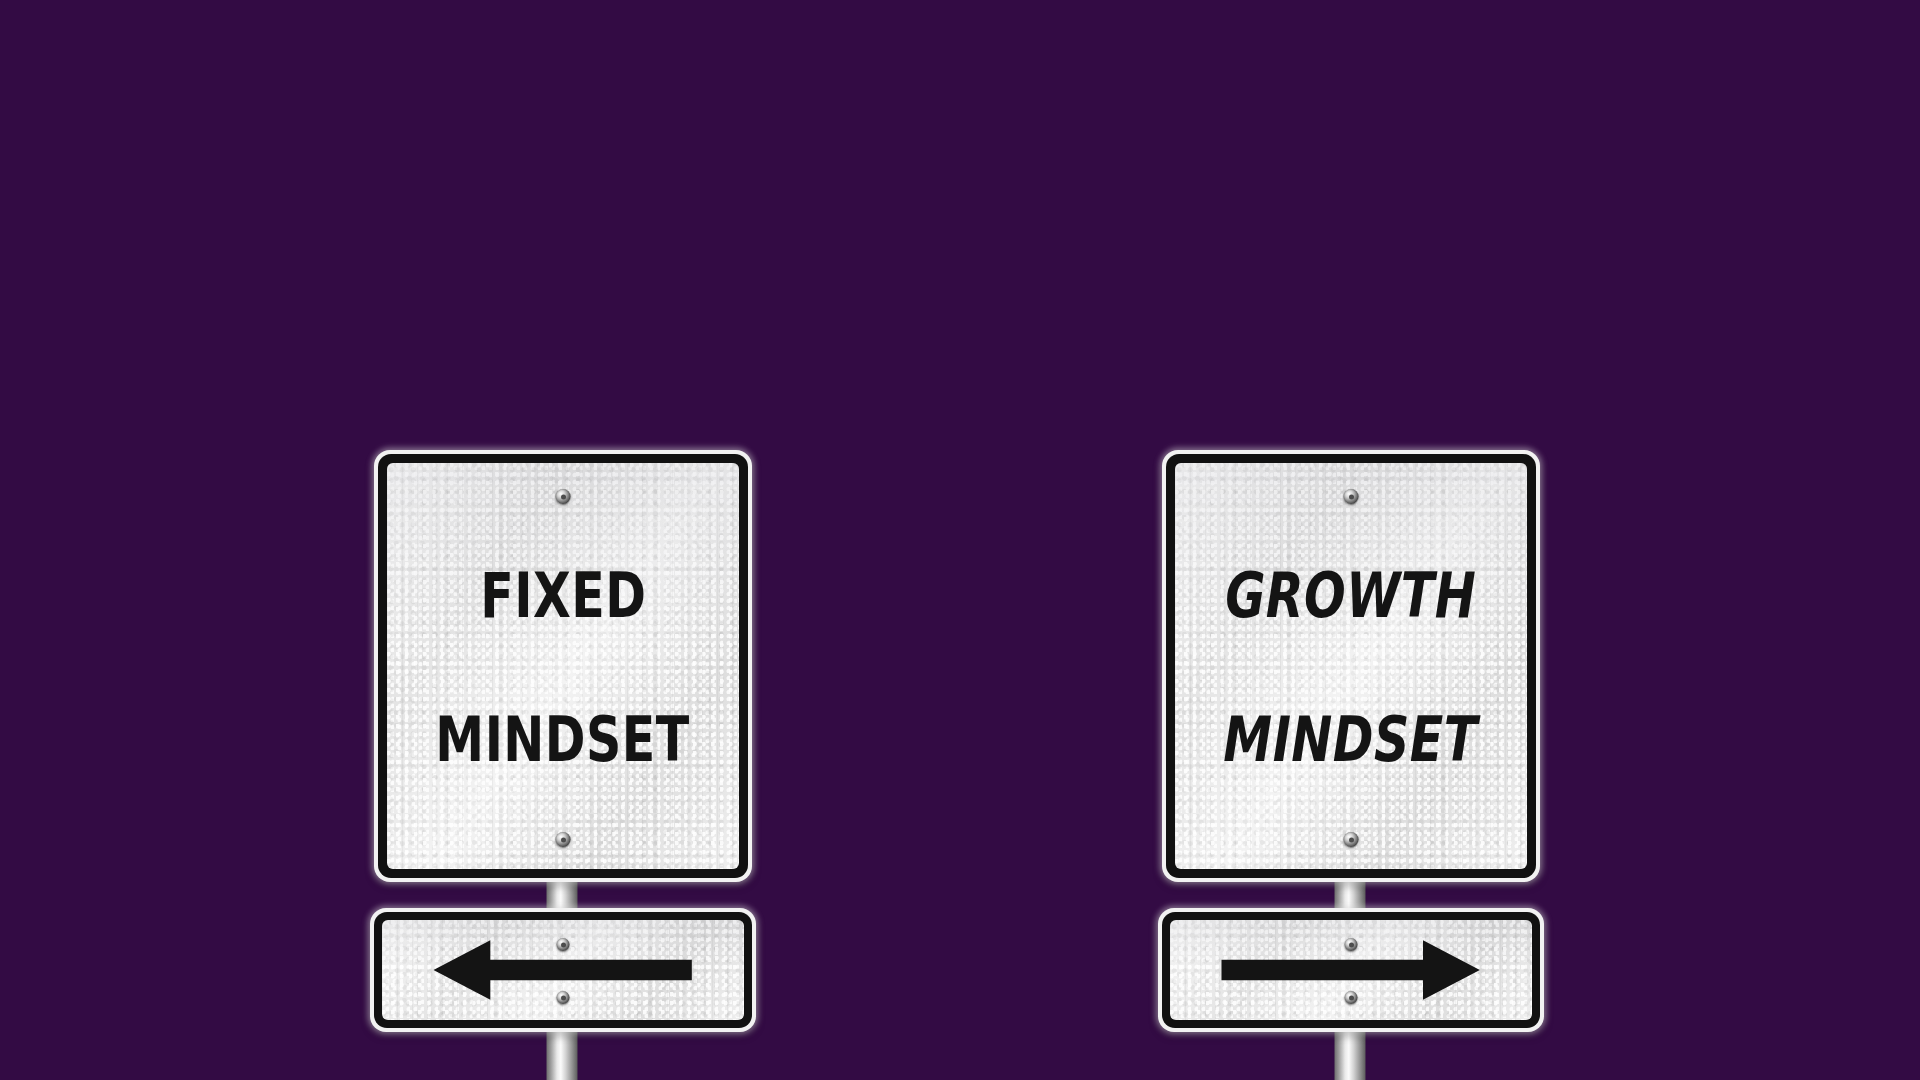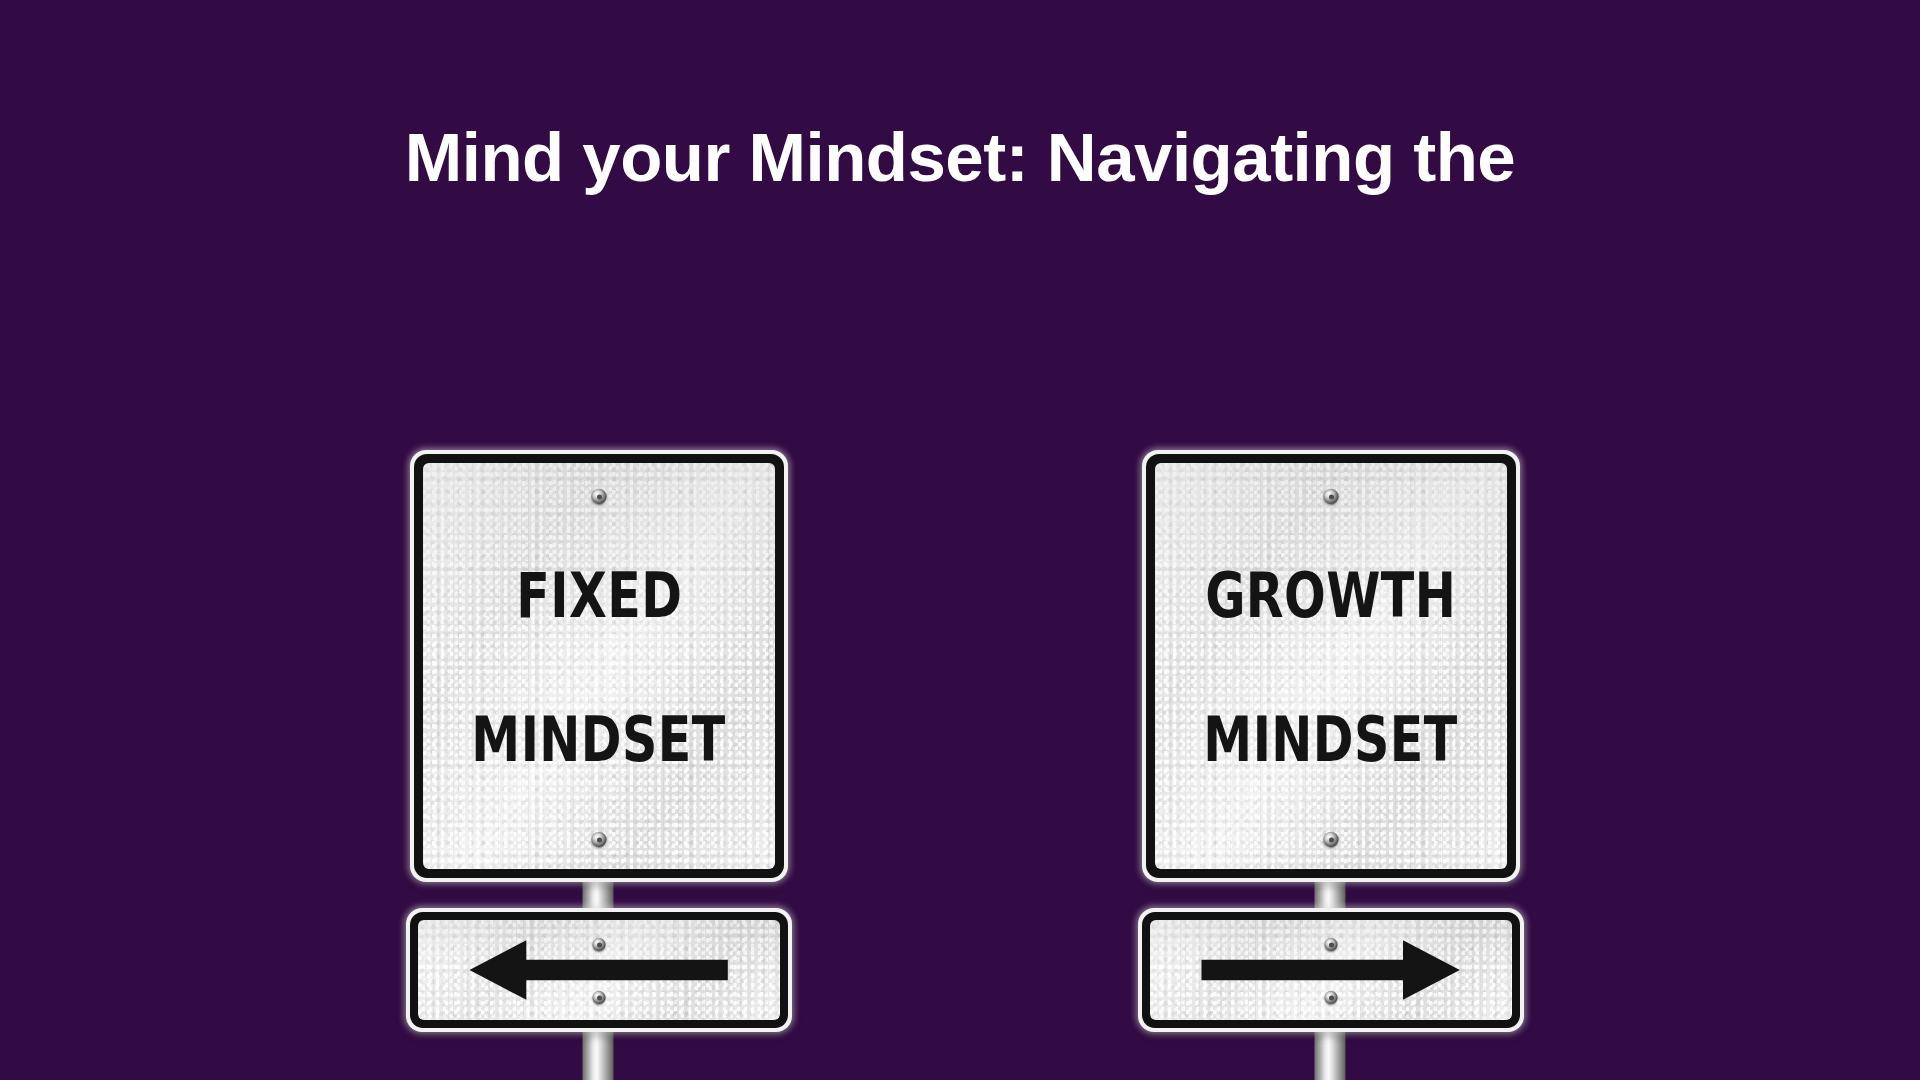--- a/index.html
+++ b/index.html
@@ -40,31 +40,30 @@
     letter-spacing:-0.5px;
     white-space:nowrap;
   }
 
   
   #signs-area {
     position:absolute;
     left:0; right:0;
     top:440px;
     bottom:0;
-    margin-left:36px;
   }
 
   .sign-group {
     position:absolute;
     top:0;
     width:420px;
     height:640px;
   }
   #sign-group-fixed  { left:352px; }
-  #sign-group-growth { left:1084px; }
+  #sign-group-growth { left:1140px;font-style:italic; }
 
   
   .sign-pole {
     position:absolute;
     left:50%;
     transform:translateX(-50%);
     top:420px;
     width:31px;
     height:220px;
     background:linear-gradient(to right,
@@ -192,21 +191,20 @@
     display:block;
   }
   .arrow-svg path { fill:#141414; }
 </style>
 </head>
 <body>
 
 <div id="slide">
 
   <div id="title-block">
-    <span class="title-line">Mind your Mindset: Navigating the</span>
   </div>
 
   <div id="signs-area">
 
     <div class="sign-group" id="sign-group-fixed">
 
       <div class="sign-pole"></div>
 
       <div class="plate plate-main">
         <div class="plate-inner">

